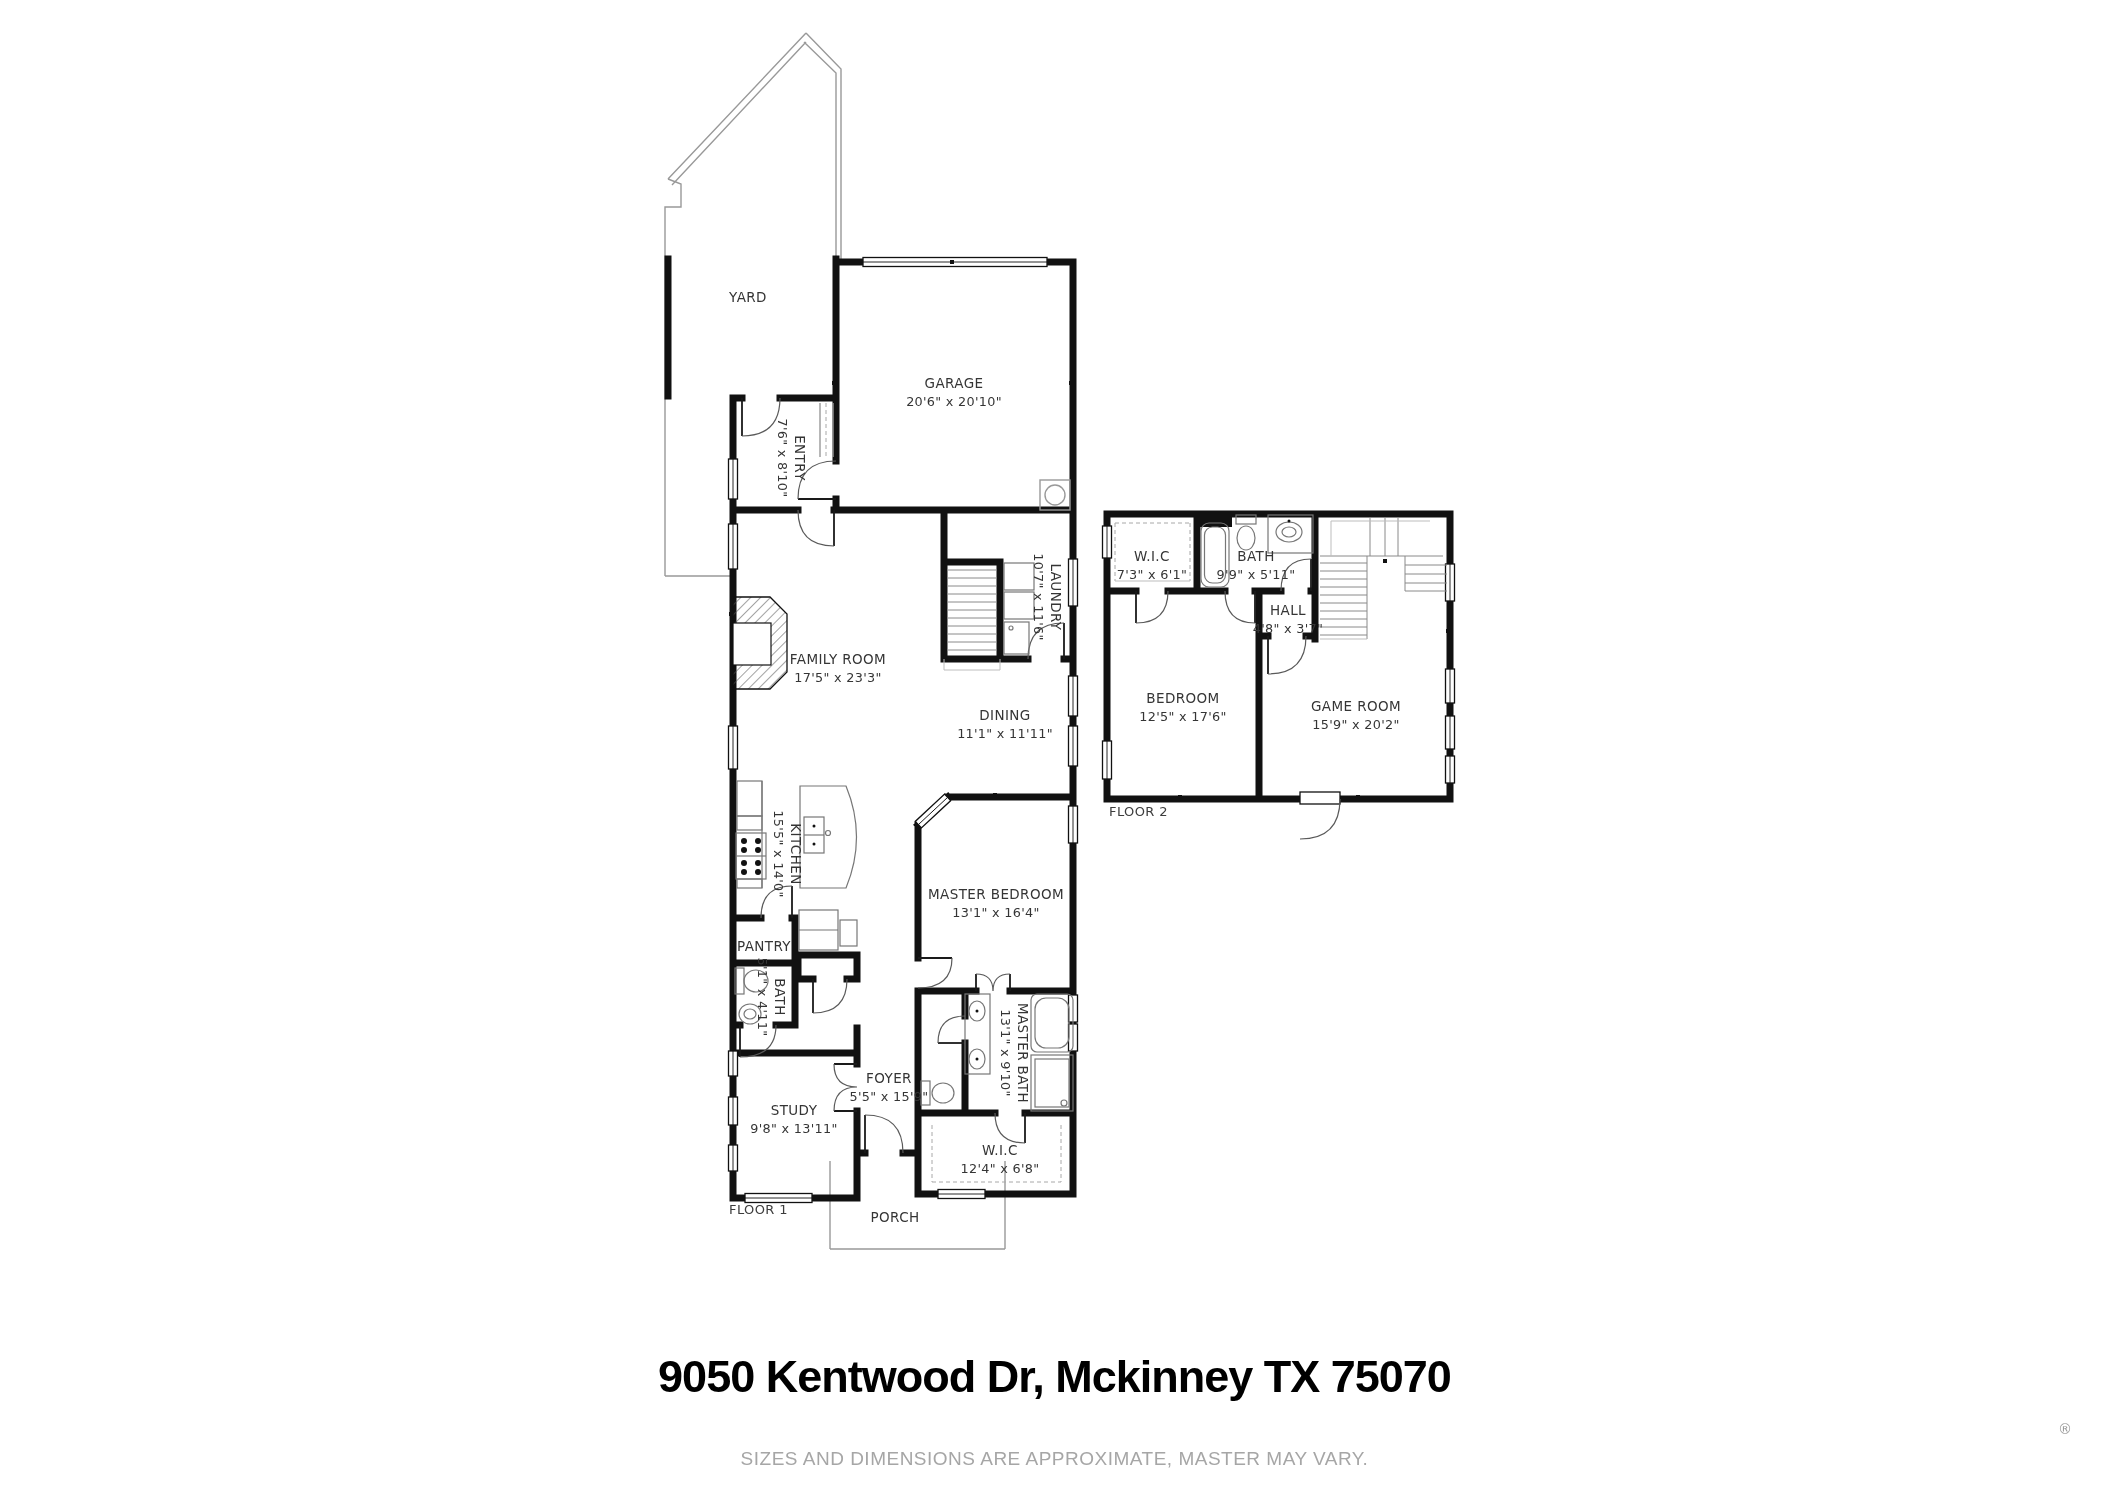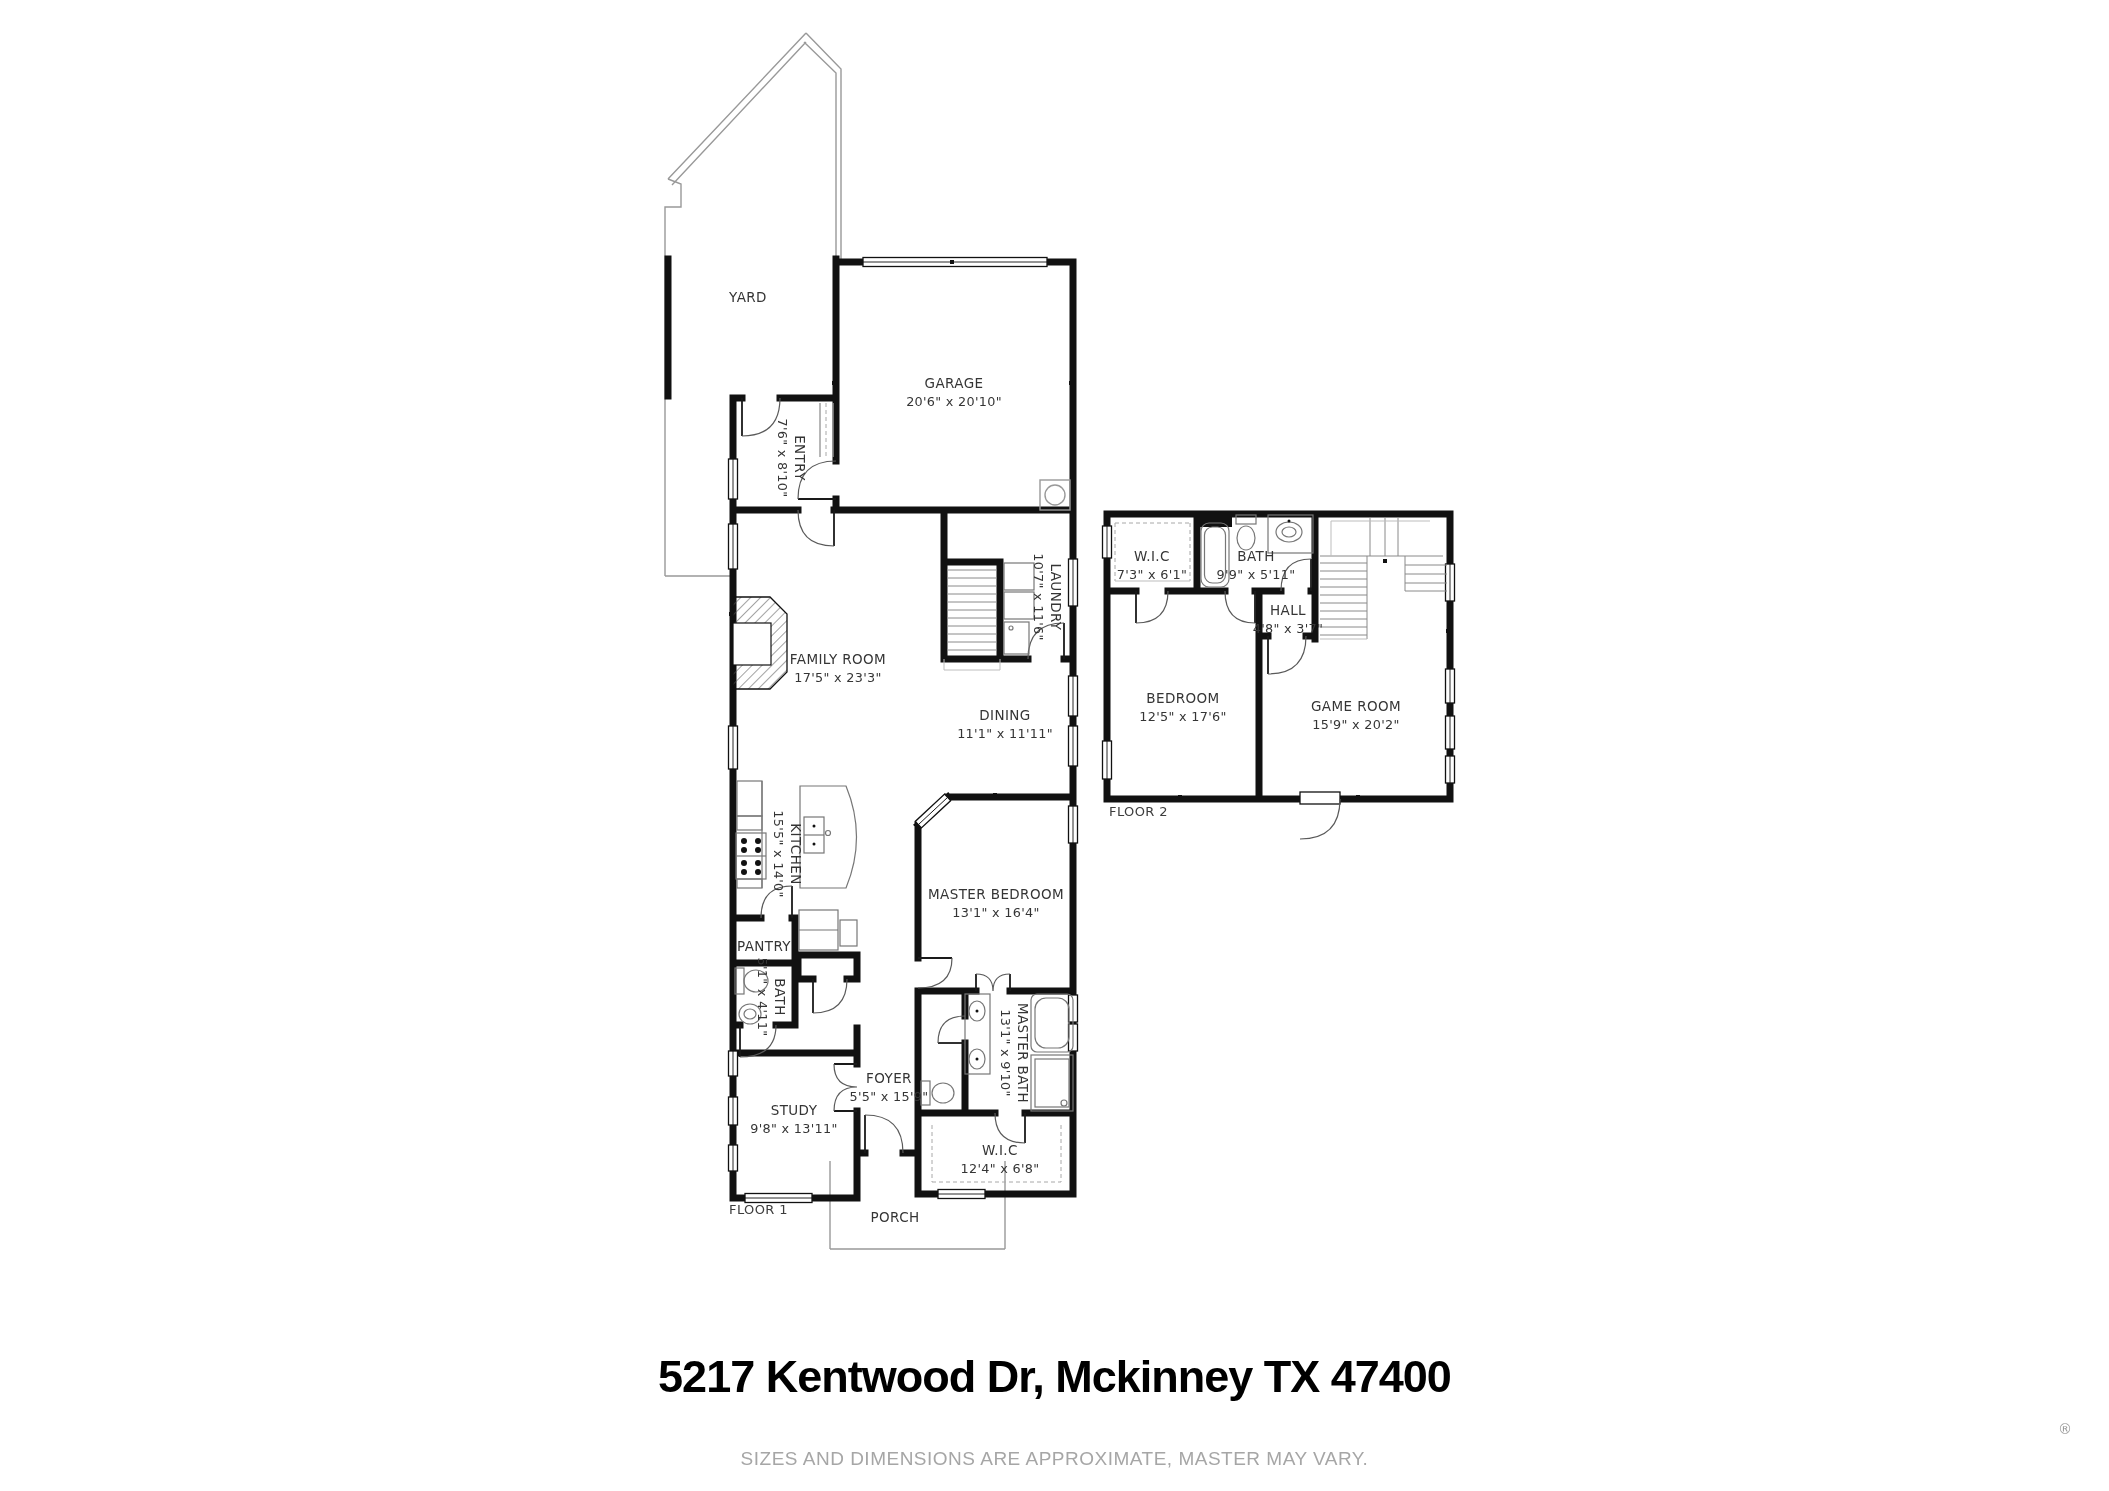--- a/index.html
+++ b/index.html
@@ -340,17 +340,17 @@
       <text class="rd" x="1288" y="622" text-anchor="middle">4'8" x 3'7"</text>
       <text class="rl" x="1183" y="692" text-anchor="middle">BEDROOM</text>
       <text class="rd" x="1183" y="710" text-anchor="middle">12'5" x 17'6"</text>
       <text class="rl" x="1356" y="700" text-anchor="middle">GAME ROOM</text>
       <text class="rd" x="1356" y="718" text-anchor="middle">15'9" x 20'2"</text>
       <text class="fl" x="1109" y="805">FLOOR 2</text>
     </g>
   </g>
 </svg>
 
-<div class="title">5217 Kentwood Dr, Mckinney TX 47400</div>
+<div class="title">9050 Kentwood Dr, Mckinney TX 75070</div>
 <div class="disclaimer">SIZES AND DIMENSIONS ARE APPROXIMATE, MASTER MAY VARY.</div>
 <div class="regmark">®</div>
 
 </div>
 
 </body></html>

